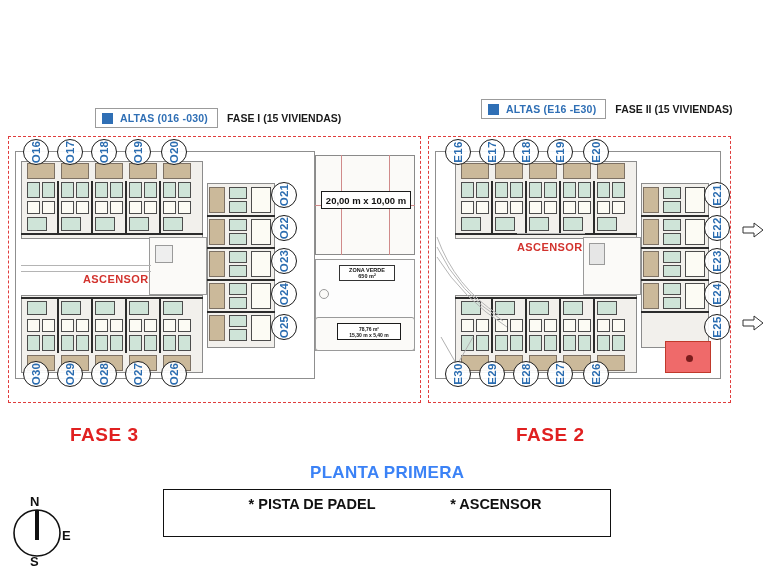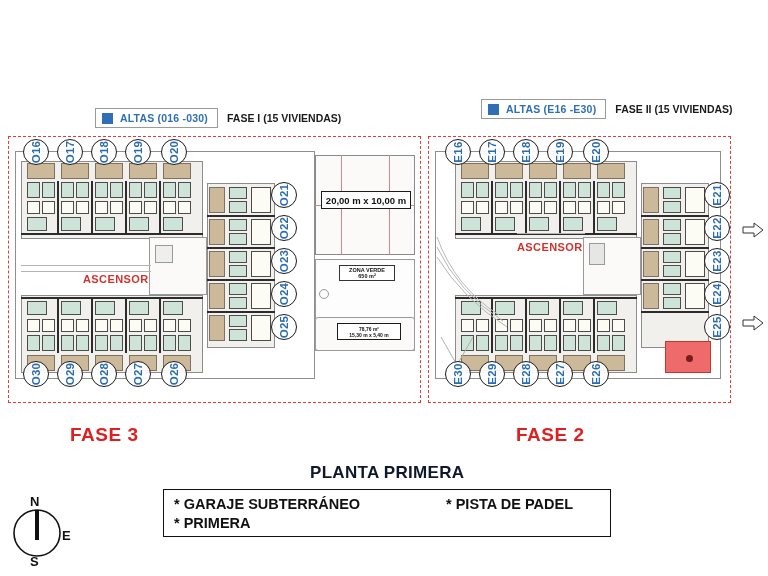--- a/index.html
+++ b/index.html
@@ -60,21 +60,21 @@
     display:flex;align-items:center;justify-content:center;
     text-align:center;box-sizing:border-box;color:#111;
   }
   .ascensor{
     position:absolute;color:#d2332e;font-weight:bold;font-size:11px;
     letter-spacing:.4px;white-space:nowrap;
   }
 
   
   .fase-label{position:absolute;color:#e02020;font-weight:bold;font-size:19px;letter-spacing:.5px;}
-  .planta-title{position:absolute;color:#0f172a;font-weight:bold;font-size:17px;letter-spacing:.3px;}
+  .planta-title{position:absolute;color:#3b82f6;font-weight:bold;font-size:17px;letter-spacing:.3px;}
   .feat-box{
     position:absolute;border:1.6px solid #111;background:#fff;box-sizing:border-box;
     padding:5px 10px;
   }
   .feat-grid{display:grid;grid-template-columns:auto auto auto;column-gap:16px;row-gap:1px;}
   .feat-cell{font-size:14.5px;font-weight:bold;color:#111;white-space:nowrap;line-height:1.25;}
 
   
   .compass{position:absolute;}
   .compass-letter{position:absolute;font-size:13px;font-weight:bold;color:#111;}
@@ -460,24 +460,23 @@
 <svg class="arrow-ico" style="left:742px;top:315px;width:22px;height:16px;" viewBox="0 0 22 16">
   <path d="M1 5 H12 V1 L21 8 L12 15 V11 H1 Z" fill="#ffffff" stroke="#333" stroke-width="1"></path>
 </svg>
 
 <div class="fase-label" style="left:70px;top:424px;">FASE 3</div>
 <div class="fase-label" style="left:516px;top:424px;">FASE 2</div>
 <div class="planta-title" style="left:310px;top:463px;">PLANTA PRIMERA</div>
 
 <div class="feat-box" style="left:163px;top:489px;width:448px;height:48px;">
   <div class="feat-grid">
-    <span class="feat-cell">* GARAJE SUBTERRÁNEO</span>
     <span class="feat-cell"></span>
     <span class="feat-cell">* PISTA DE PADEL</span>
-    <span class="feat-cell">* PRIMERA</span>
+    <span class="feat-cell">* ASCENSOR</span>
   </div>
 </div>
 
 <div class="compass" style="left:8px;top:498px;width:64px;height:70px;">
   <svg style="position:absolute;left:4px;top:10px;" width="50" height="50" viewBox="0 0 50 50">
     <circle cx="25" cy="25" r="23" fill="none" stroke="#111" stroke-width="1.6"></circle>
     <rect x="23" y="2" width="4" height="30" fill="#111"></rect>
   </svg>
   <span class="compass-letter" style="left:22px;top:-4px;">N</span>
   <span class="compass-letter" style="left:54px;top:30px;">E</span>

